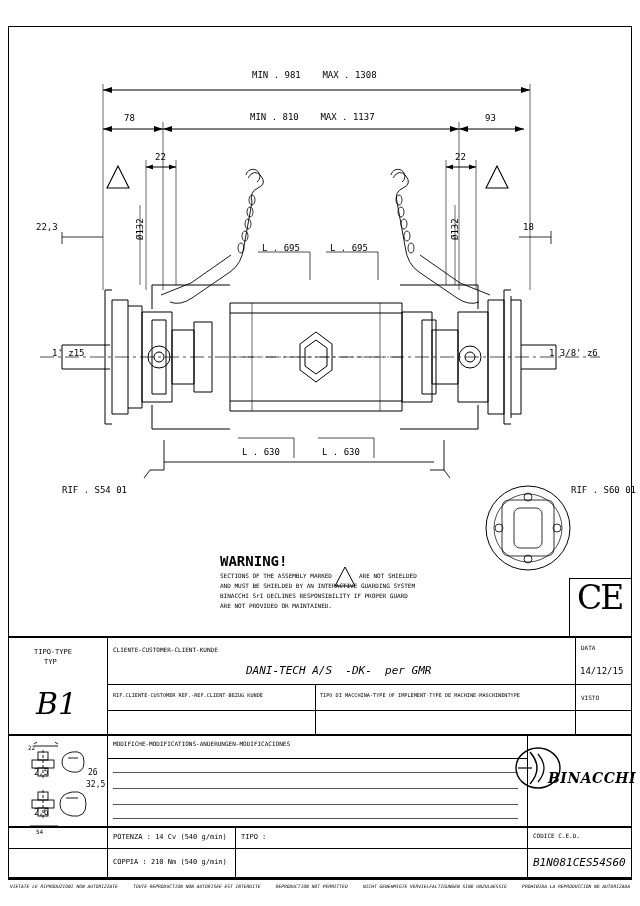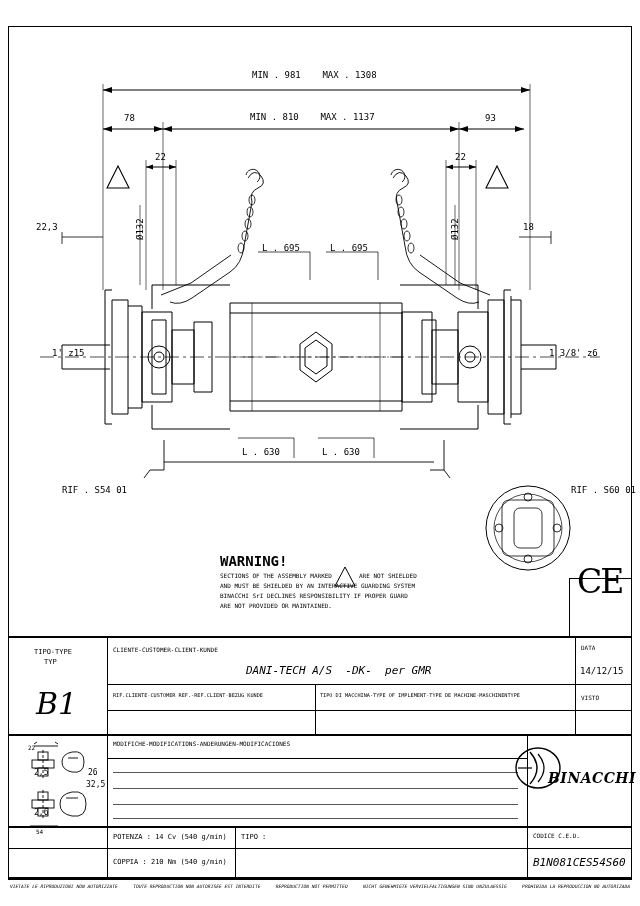--- a/index.html
+++ b/index.html
@@ -209,21 +209,21 @@
 
   <div class="txt s10" style="left:220px;top:553px;font-weight:bold;">WARNING!</div>
   <div class="txt s6" style="left:220px;top:572px;">SECTIONS OF THE ASSEMBLY MARKED</div>
   <div class="txt s6" style="left:359px;top:572px;">ARE NOT SHIELDED</div>
   <div class="txt s6" style="left:220px;top:582px;">AND MUST BE SHIELDED BY AN INTERACTIVE GUARDING SYSTEM</div>
   <div class="txt s6" style="left:220px;top:592px;">BINACCHI SrI DECLINES RESPONSIBILITY IF PROPER GUARD</div>
   <div class="txt s6" style="left:220px;top:602px;">ARE NOT PROVIDED OR MAINTAINED.</div>
 
   <div class="line vl" style="left:569px;top:578px;height:58px;"></div>
   <div class="line hl" style="left:569px;top:578px;width:63px;"></div>
-  <div class="txt" style="left:577px;top:562px;font-size:33px;font-family:'DejaVu Serif',serif;letter-spacing:-2px;">CE</div>
+  <div class="txt" style="left:577px;top:578px;font-size:33px;font-family:'DejaVu Serif',serif;letter-spacing:-2px;">CE</div>
 
   <div class="line hl" style="left:8px;top:636px;width:624px;height:1.5px;"></div>
   <div class="line hl" style="left:107px;top:684px;width:525px;"></div>
   <div class="line hl" style="left:107px;top:710px;width:525px;"></div>
   <div class="line hl" style="left:8px;top:734px;width:624px;height:1.5px;"></div>
   <div class="line hl" style="left:107px;top:758px;width:420px;"></div>
   <div class="line hl" style="left:8px;top:826px;width:624px;height:1.5px;"></div>
   <div class="line hl" style="left:8px;top:848px;width:624px;"></div>
   <div class="line hl" style="left:8px;top:878px;width:624px;height:1.5px;"></div>
 

